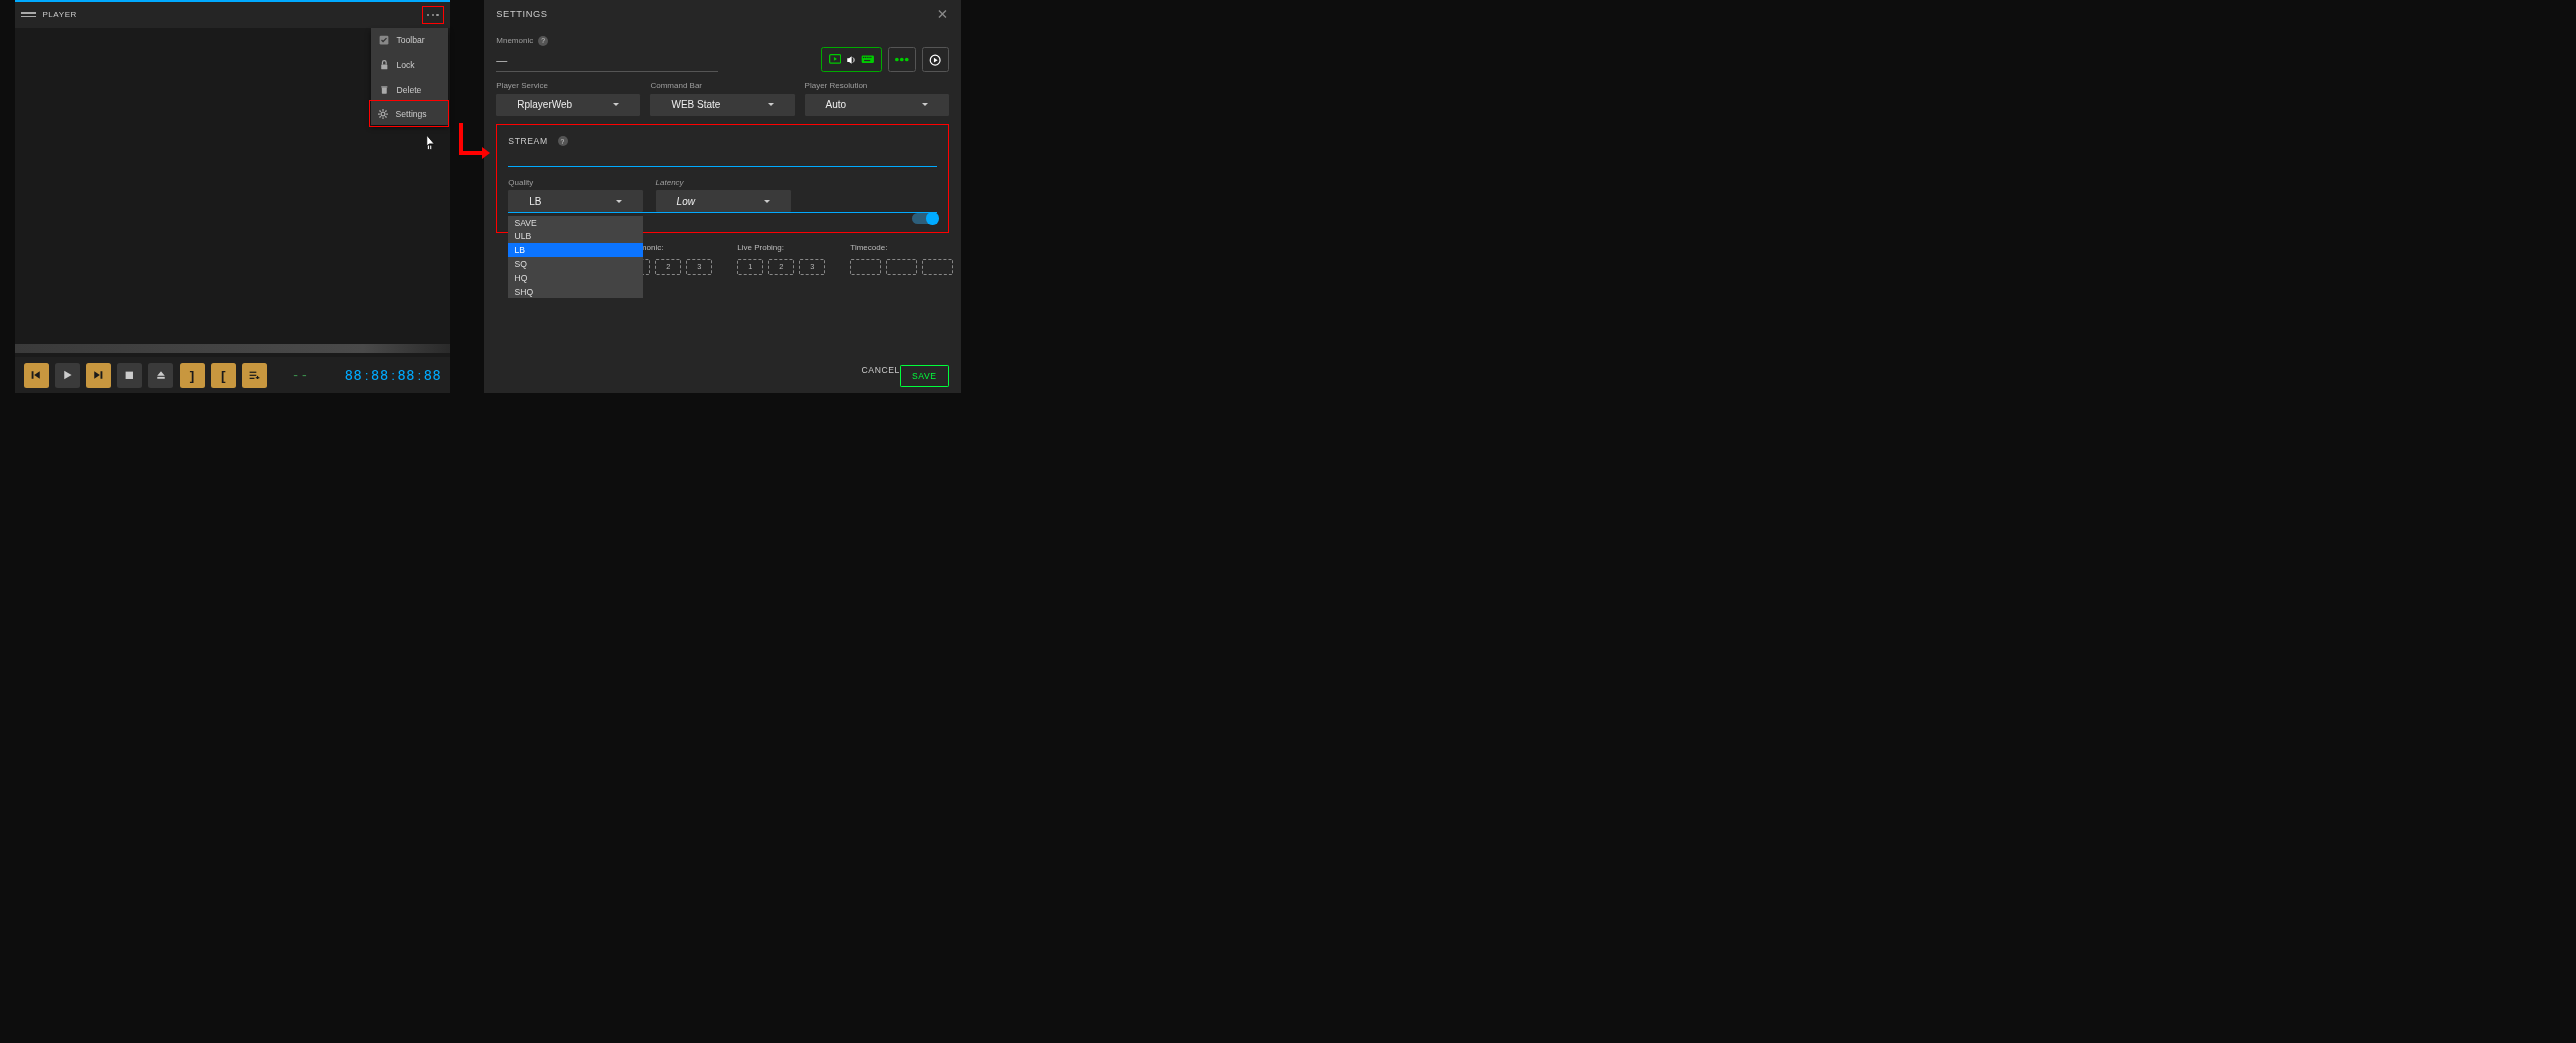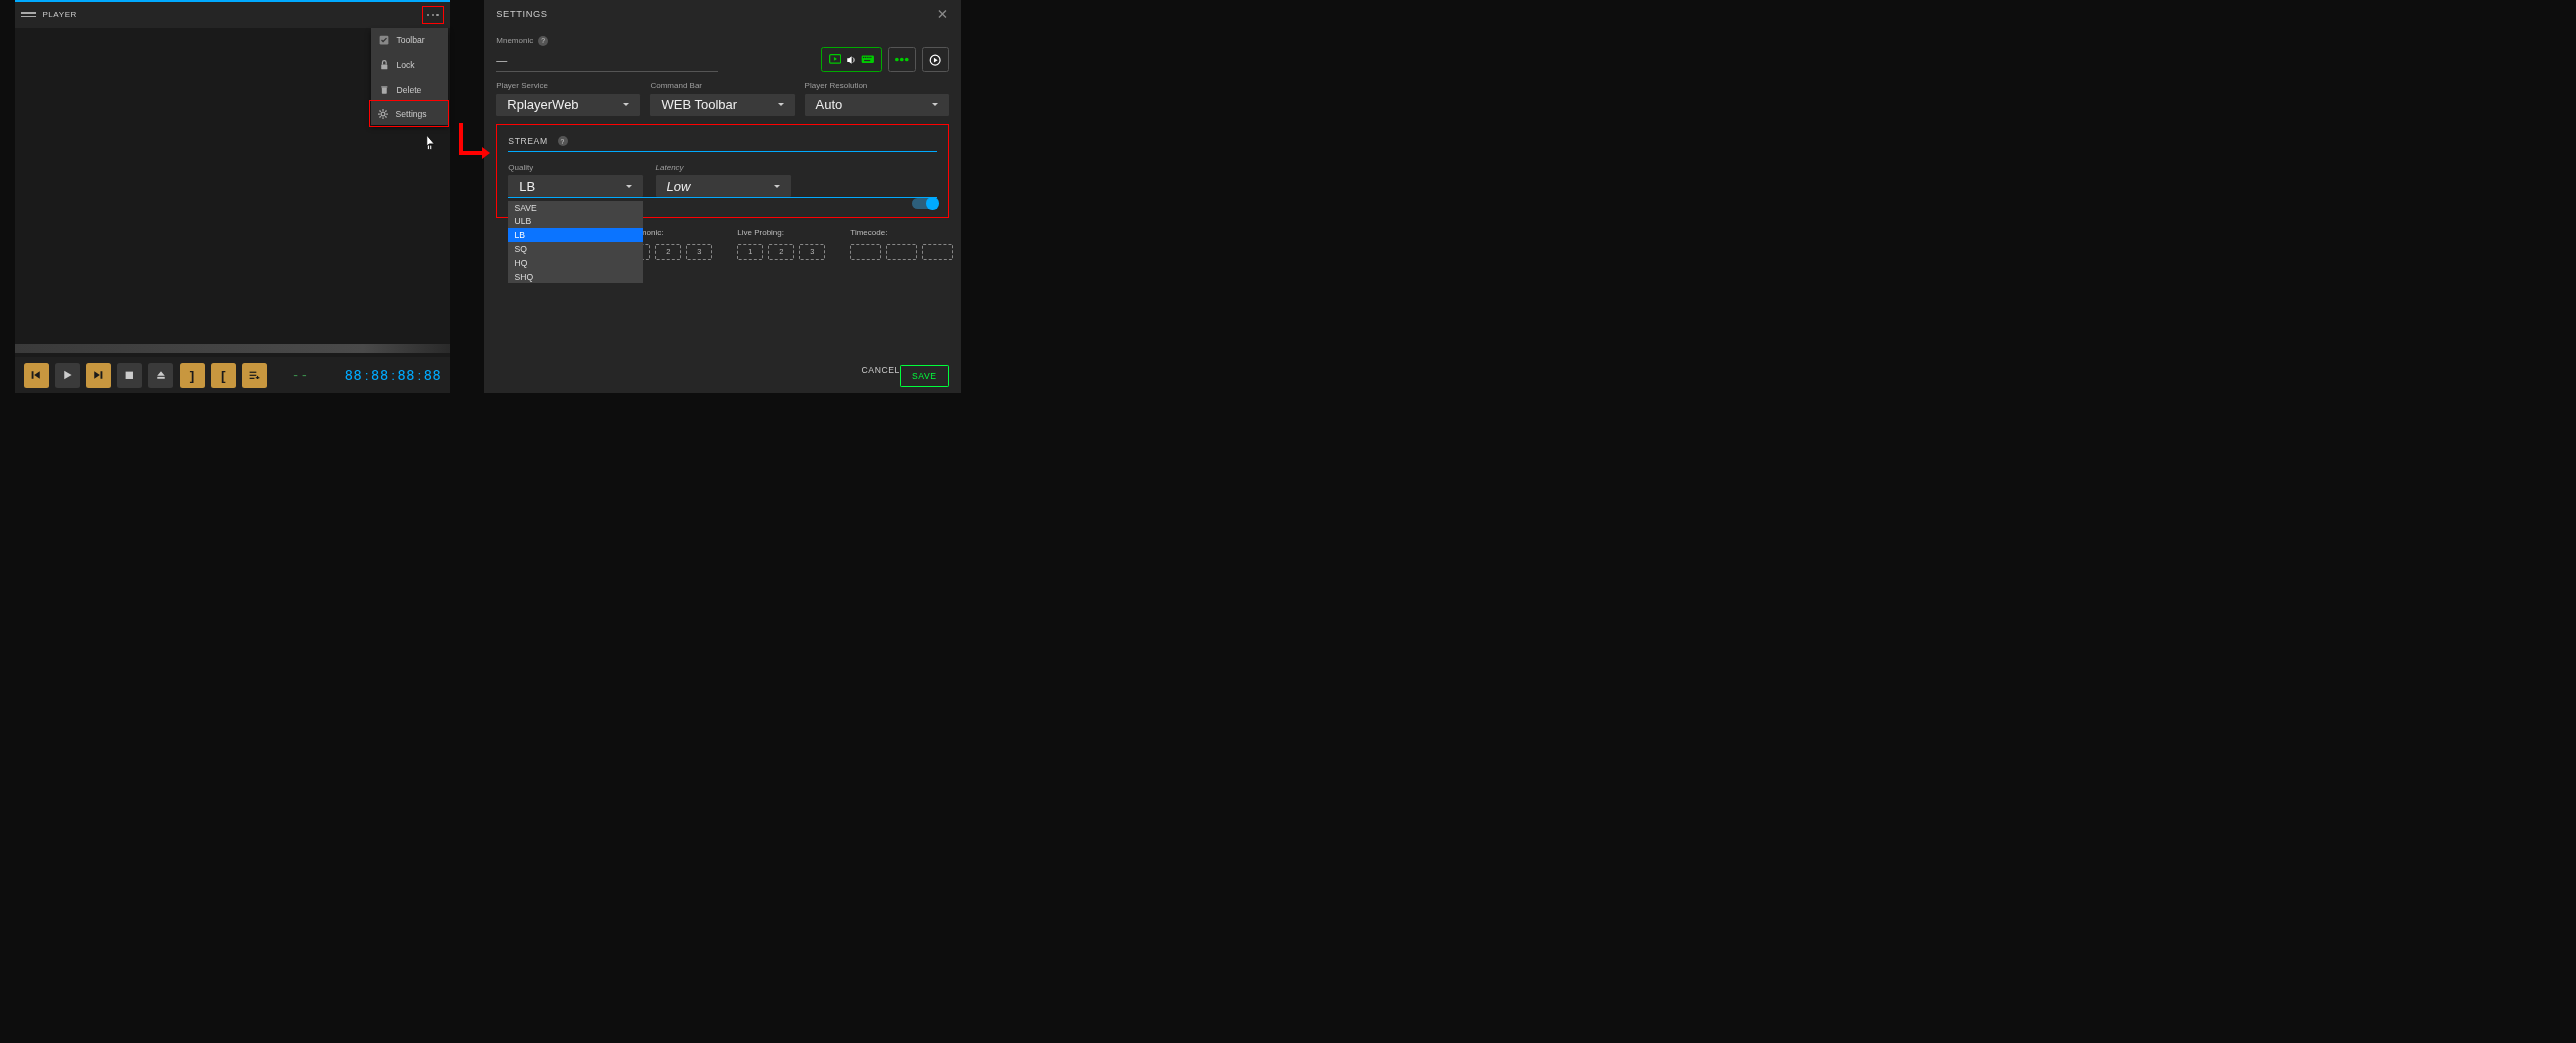--- a/index.html
+++ b/index.html
@@ -67,26 +67,26 @@
   .row { display:flex; gap:10px; margin-bottom:8.6px; }
   .field { display:flex; flex-direction:column; gap:3.7px; }
   .field label { font-size:8px; color:#9e9e9e; display:flex; align-items:center; gap:5px; }
   .help { width:10px; height:10px; border-radius:50%; background:#555; color:#ccc; font-size:6.8px; display:inline-flex; align-items:center; justify-content:center; }
   .mnemonic-line { width:222px; border-bottom:0.6px solid #555; padding:5px 0; color:#ccc; font-size:11px; }
 
   .icon-row { display:flex; gap:6.2px; margin-left:auto; align-items:flex-end; padding-bottom:0; }
   .icon-chip { height:25px; min-width:25px; border:0.6px solid #555; border-radius:2.5px; display:flex; align-items:center; justify-content:center; gap:5px; padding:0 6.2px; }
   .icon-chip.green { border-color:#0a0; }
 
-  .sel { position:relative; height:22px; background:#3a3a3a; display:flex; align-items:center; justify-content:space-between; padding:0 11px; font-size:13px; color:#eee; border-radius:1.2px; }
+  .sel { position:relative; height:22px; background:#3a3a3a; display:flex; align-items:center; justify-content:space-between; padding:0 21px; font-size:10px; color:#eee; border-radius:1.2px; }
   .chev { width:0; height:0; border-left:3.1px solid transparent; border-right:3.1px solid transparent; border-top:3.7px solid #ccc; }
 
   
   .stream-box { position:relative; border:1.9px solid var(--red); margin-top:2.5px; padding:11px 11px 20px 11px; }
-  .stream-title { display:flex; align-items:center; gap:10px; font-size:8.6px; letter-spacing:0.6px; color:#ccc; margin-bottom:5px; }
+  .stream-title { display:flex; align-items:center; gap:10px; font-size:8.6px; letter-spacing:0.6px; color:#ccc; margin-bottom:20px; }
   .stream-rule { height:0.6px; background:var(--accent-blue); margin-bottom:11px; }
   .stream-row { display:flex; gap:12.3px; }
   .drop { position:absolute; top:38px; left:0; width:100%; background:#444; z-index:30; font-size:8.6px; }
   .drop-opt { padding:1.9px 6.2px; color:#ddd; }
   .drop-opt.hi { background:#0b74ff; color:#fff; }
   .toggle { position:absolute; right:11px; bottom:8.6px; width:25px; height:11px; background:#2d5f7b; border-radius:5.6px; }
   .toggle::after { content:''; position:absolute; right:-1.9px; top:-0.6px; width:12.3px; height:12.3px; background:var(--accent-blue); border-radius:50%; }
   .toggle-rule { position:absolute; left:11px; right:11px; bottom:20px; height:0.6px; background:var(--accent-blue); }
 
   
@@ -301,21 +301,21 @@
         <div class="field" style="flex:1">
           <label>Player Service</label>
           <div class="sel">
             <span>RplayerWeb</span>
               <span class="chev"></span>
           </div>
         </div>
         <div class="field" style="flex:1">
           <label>Command Bar</label>
           <div class="sel">
-            <span>WEB Toolbar</span>
+            <span>WEB State</span>
               <span class="chev"></span>
           </div>
         </div>
         <div class="field" style="flex:1">
           <label>Player Resolution</label>
           <div class="sel">
             <span>Auto</span>
               <span class="chev"></span>
           </div>
         </div>

